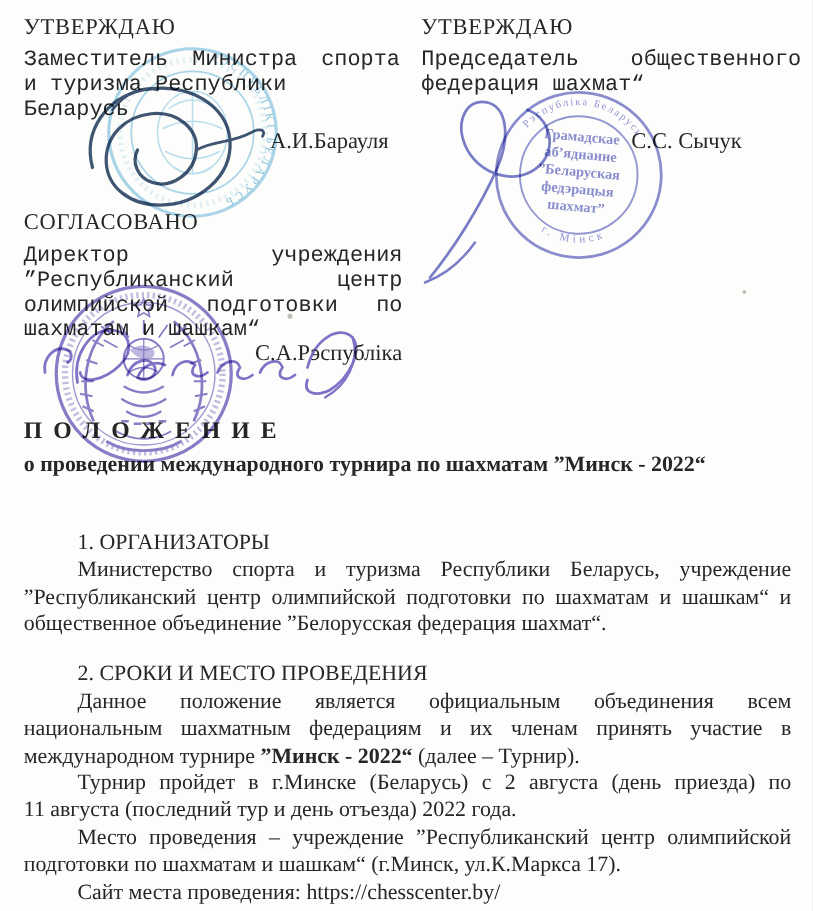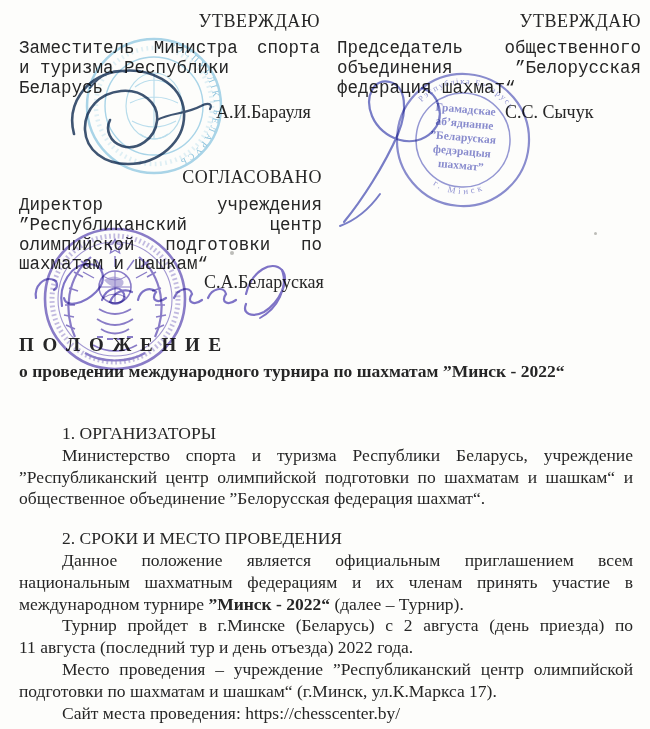--- a/index.html
+++ b/index.html
@@ -7,21 +7,21 @@
     position:relative; width:650px; height:729px; margin:0 auto;
     background:#fdfdfb; overflow:hidden;
     font-family:"Liberation Serif","DejaVu Serif",serif;
     color:#262626;
   }
   
   .approve { position:absolute; top:10px; }
   .approve.left  { left:19px;  width:301px; }
   .approve.right { left:337px; width:304px; }
   .approve.agreed{ left:19px;  top:166px; width:303px; }
-  .label { font-size:18px; line-height:22px; letter-spacing:.6px;text-align:right; }
+  .label { font-size:18px; line-height:22px; letter-spacing:.6px; }
   .hlines { margin-top:7px; }
   .agreed .hlines { margin-top:8px; }
   .hline { font-size:17.5px; line-height:19.8px; white-space:normal;font-family:Liberation Mono, monospace; }
   .j { text-align:justify; text-align-last:justify; text-justify:inter-word; }
   .signatory { position:absolute; font-size:18px; white-space:nowrap; }
   #sig-name-left  { left:216px; top:102px; }
   #sig-name-right { left:505px; top:102px; }
   #sig-name-agreed{ left:204px; top:272px; }
   
   .main { position:absolute; left:19px; top:333px; width:614px; }
@@ -46,49 +46,48 @@
     <div class="hlines">
         <div class="hline j">Заместитель Министра спорта</div>
         <div class="hline">и туризма Республики Беларусь</div>
       </div>
   </section>
 
   <section class="approve right">
     <div class="label">УТВЕРЖДАЮ</div>
     <div class="hlines">
         <div class="hline j">Председатель общественного</div>
-        <div class="hline j">объединения ”Белорусская</div>
         <div class="hline">федерация шахмат“</div>
       </div>
   </section>
 
   <section class="approve agreed">
     <div class="label">СОГЛАСОВАНО</div>
     <div class="hlines">
         <div class="hline j">Директор учреждения</div>
         <div class="hline j">”Республиканский центр</div>
         <div class="hline j">олимпийской подготовки по</div>
         <div class="hline">шахматам и шашкам“</div>
       </div>
   </section>
 
   <div class="signatory" id="sig-name-left">А.И.Барауля</div>
   <div class="signatory" id="sig-name-right">С.С. Сычук</div>
-  <div class="signatory" id="sig-name-agreed">С.А.Беларуская</div>
+  <div class="signatory" id="sig-name-agreed">С.А.Рэспубліка</div>
 
   <main class="main">
     <div class="doc-title">П О Л О Ж Е Н И Е</div>
     <div class="doc-subtitle">о проведении международного турнира по шахматам ”Минск - 2022“</div>
     <div id="doc-sections">
         <div class="sec-heading">1. ОРГАНИЗАТОРЫ</div>
         <div class="bline j ind"><span>Министерство спорта и туризма Республики Беларусь, учреждение</span></div>
         <div class="bline j"><span>”Республиканский центр олимпийской подготовки по шахматам и шашкам“ и</span></div>
         <div class="bline"><span>общественное объединение ”Белорусская федерация шахмат“.</span></div>
         <div class="sec-heading">2. СРОКИ И МЕСТО ПРОВЕДЕНИЯ</div>
-        <div class="bline j ind"><span>Данное положение является официальным приглашением всем</span></div>
+        <div class="bline j ind"><span>Данное положение является официальным объединения всем</span></div>
         <div class="bline j"><span>национальным шахматным федерациям и их членам принять участие в</span></div>
         <div class="bline"><span>международном турнире </span><span class="b">”Минск - 2022“</span><span> (далее – Турнир).</span></div>
         <div class="bline j ind"><span>Турнир пройдет в г.Минске (Беларусь) с 2 августа (день приезда) по</span></div>
         <div class="bline"><span>11 августа (последний тур и день отъезда) 2022 года.</span></div>
         <div class="bline j ind"><span>Место проведения – учреждение ”Республиканский центр олимпийской</span></div>
         <div class="bline"><span>подготовки по шахматам и шашкам“ (г.Минск, ул.К.Маркса 17).</span></div>
         <div class="bline ind"><span>Сайт места проведения: https://chesscenter.by/</span></div>
       </div>
   </main>
 

